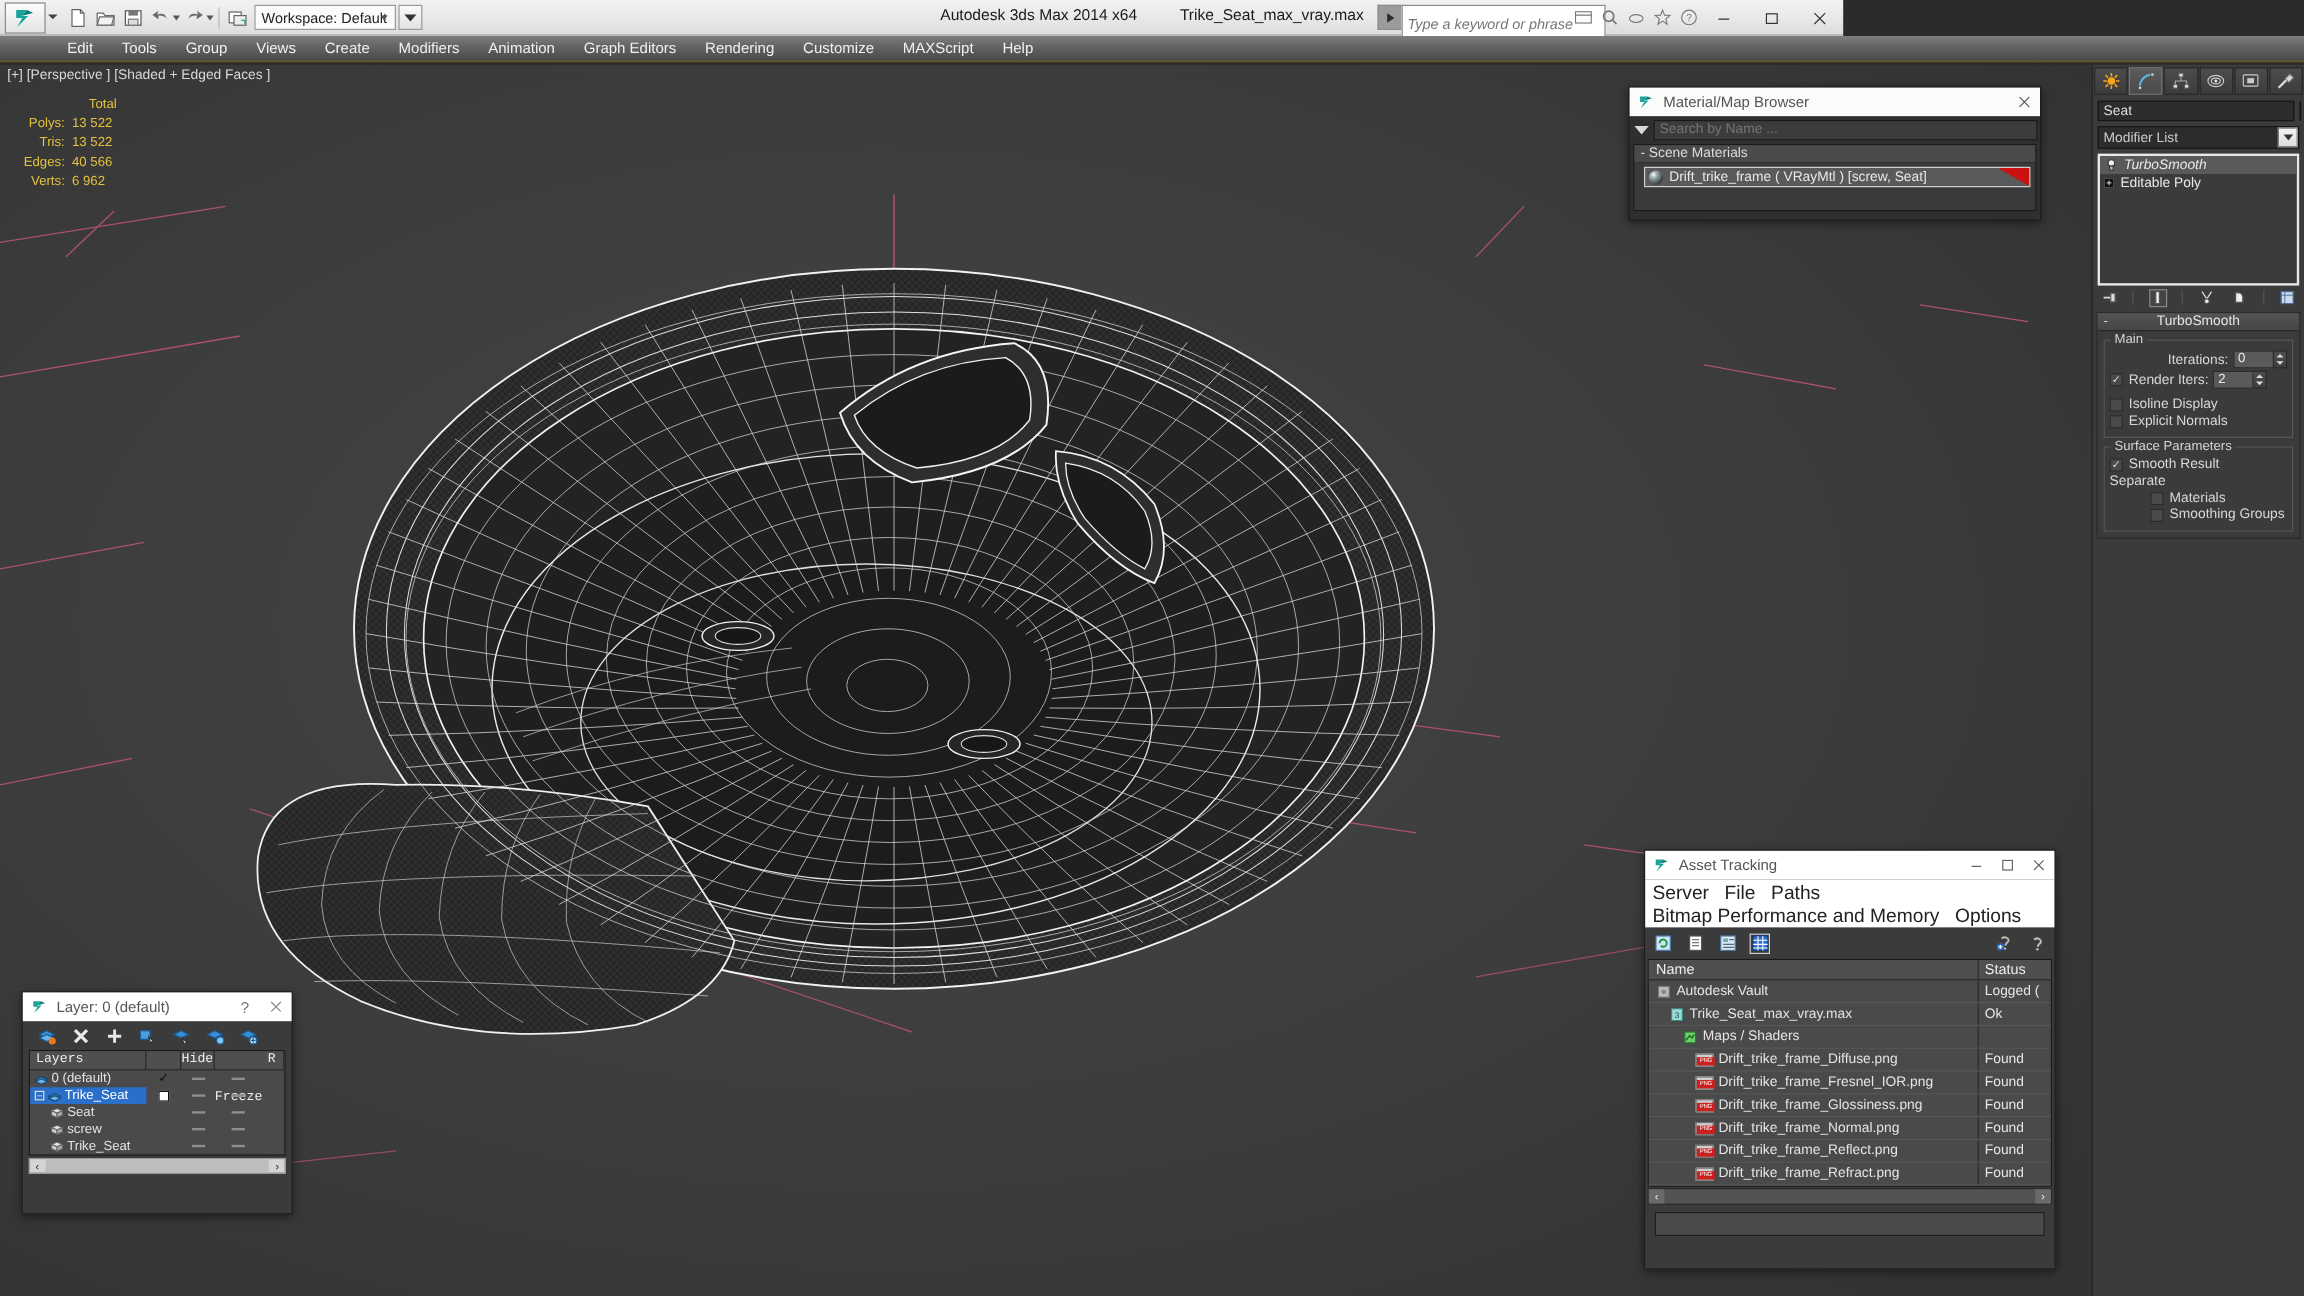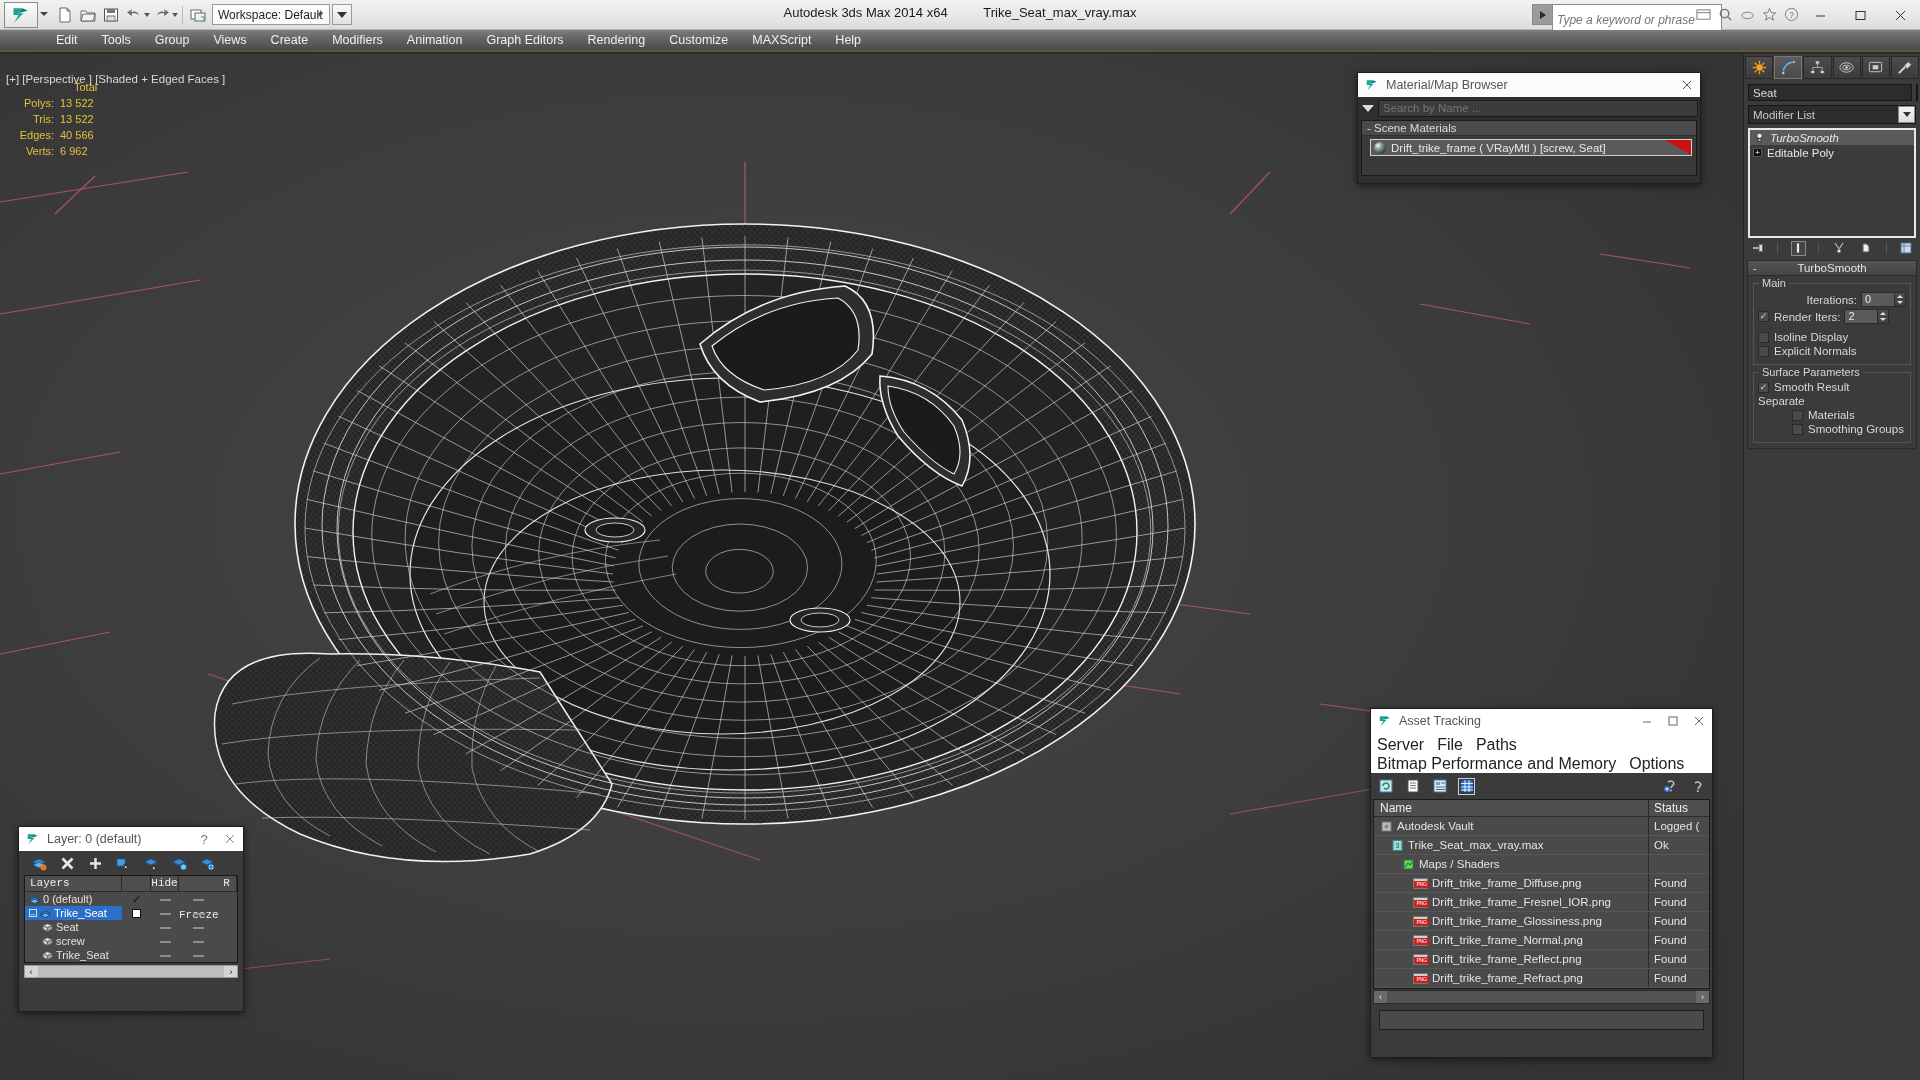--- a/index.html
+++ b/index.html
@@ -9,21 +9,21 @@
     background:#2b2b2b;
     font-family:"Liberation Sans", sans-serif;
     font-size:12px;
     color:#e0e0e0;
     -webkit-font-smoothing:antialiased;
   }
   #app { position:relative; width:1920px; height:1080px; }
 
   
   .titlebar {
-    position:absolute; left:0; top:0; width:1920px; height:30px;
+    position:absolute; left:0; top:0; width:1536px; height:30px;
     background:linear-gradient(180deg,#f2f2f2 0%,#e9e9e9 50%,#dcdcdc 100%);
     border-bottom:1px solid #b8b8b8;
   }
   .maxlogo {
     position:absolute; left:4px; top:2px; width:34px; height:26px;
     background:linear-gradient(180deg,#fcfcfc,#e4e4e4);
     border:1px solid #8a8a8a;
     display:flex; align-items:center; justify-content:center;
   }
   .maxlogo svg { width:20px; height:20px; }
@@ -77,21 +77,21 @@
     display:flex; align-items:center; padding-left:44px;
   }
   .menuitem { padding:2px 12px; color:#f0f0f0; font-size:12.5px; cursor:pointer; }
 
   
   .viewport {
     position:absolute; left:0; top:54px; width:1743px; height:1026px;
     background:#3a3a3a; overflow:hidden;
   }
   .vp-label {
-    position:absolute; left:6px; top:19px; font-size:11.5px; color:#d8d8d8; z-index:5;
+    position:absolute; left:6px; top:3px; font-size:11.5px; color:#d8d8d8; z-index:5;
     white-space:nowrap;
   }
   .stats {
     position:absolute; left:12px; top:25px; z-index:6; font-size:11px; color:#e3c23c;
     line-height:16px;
   }
   .stats table { border-collapse:collapse; }
   .stats td { padding:0 6px 0 0; font-size:11px; color:#e3c23c; white-space:nowrap;}
   .stats td.lbl { text-align:right; width:48px; }
   .stats td.val { text-align:left; }

